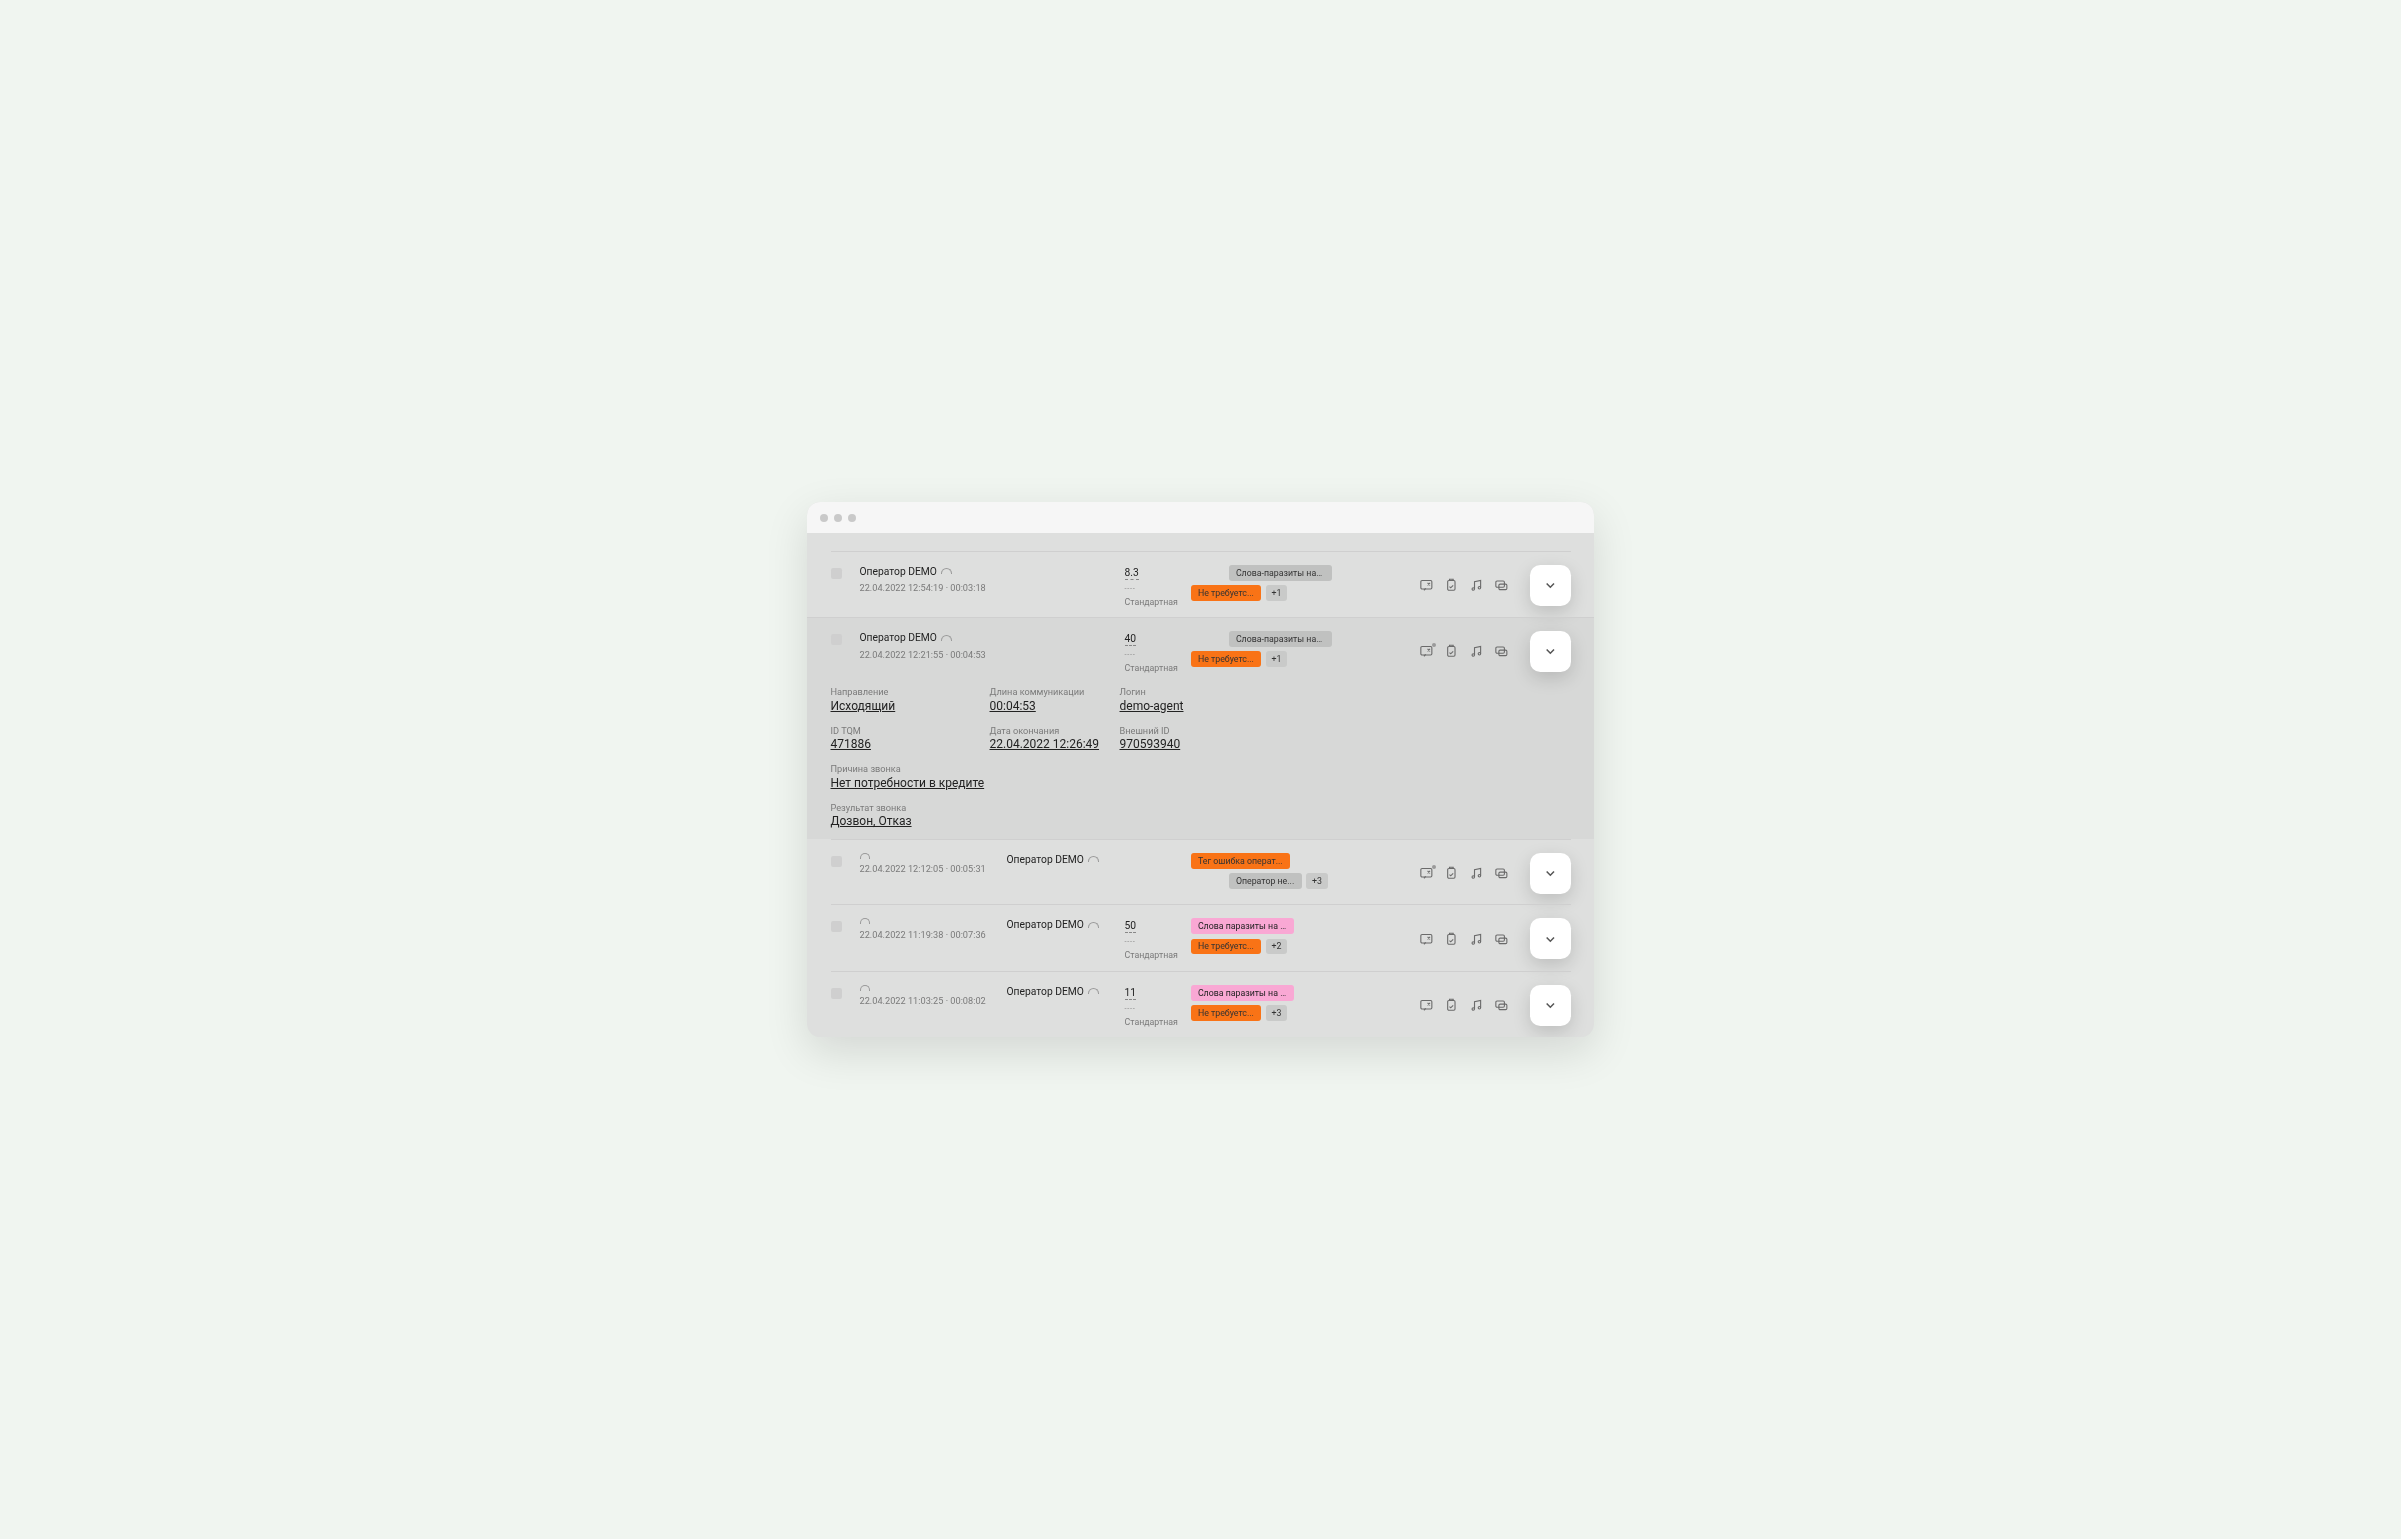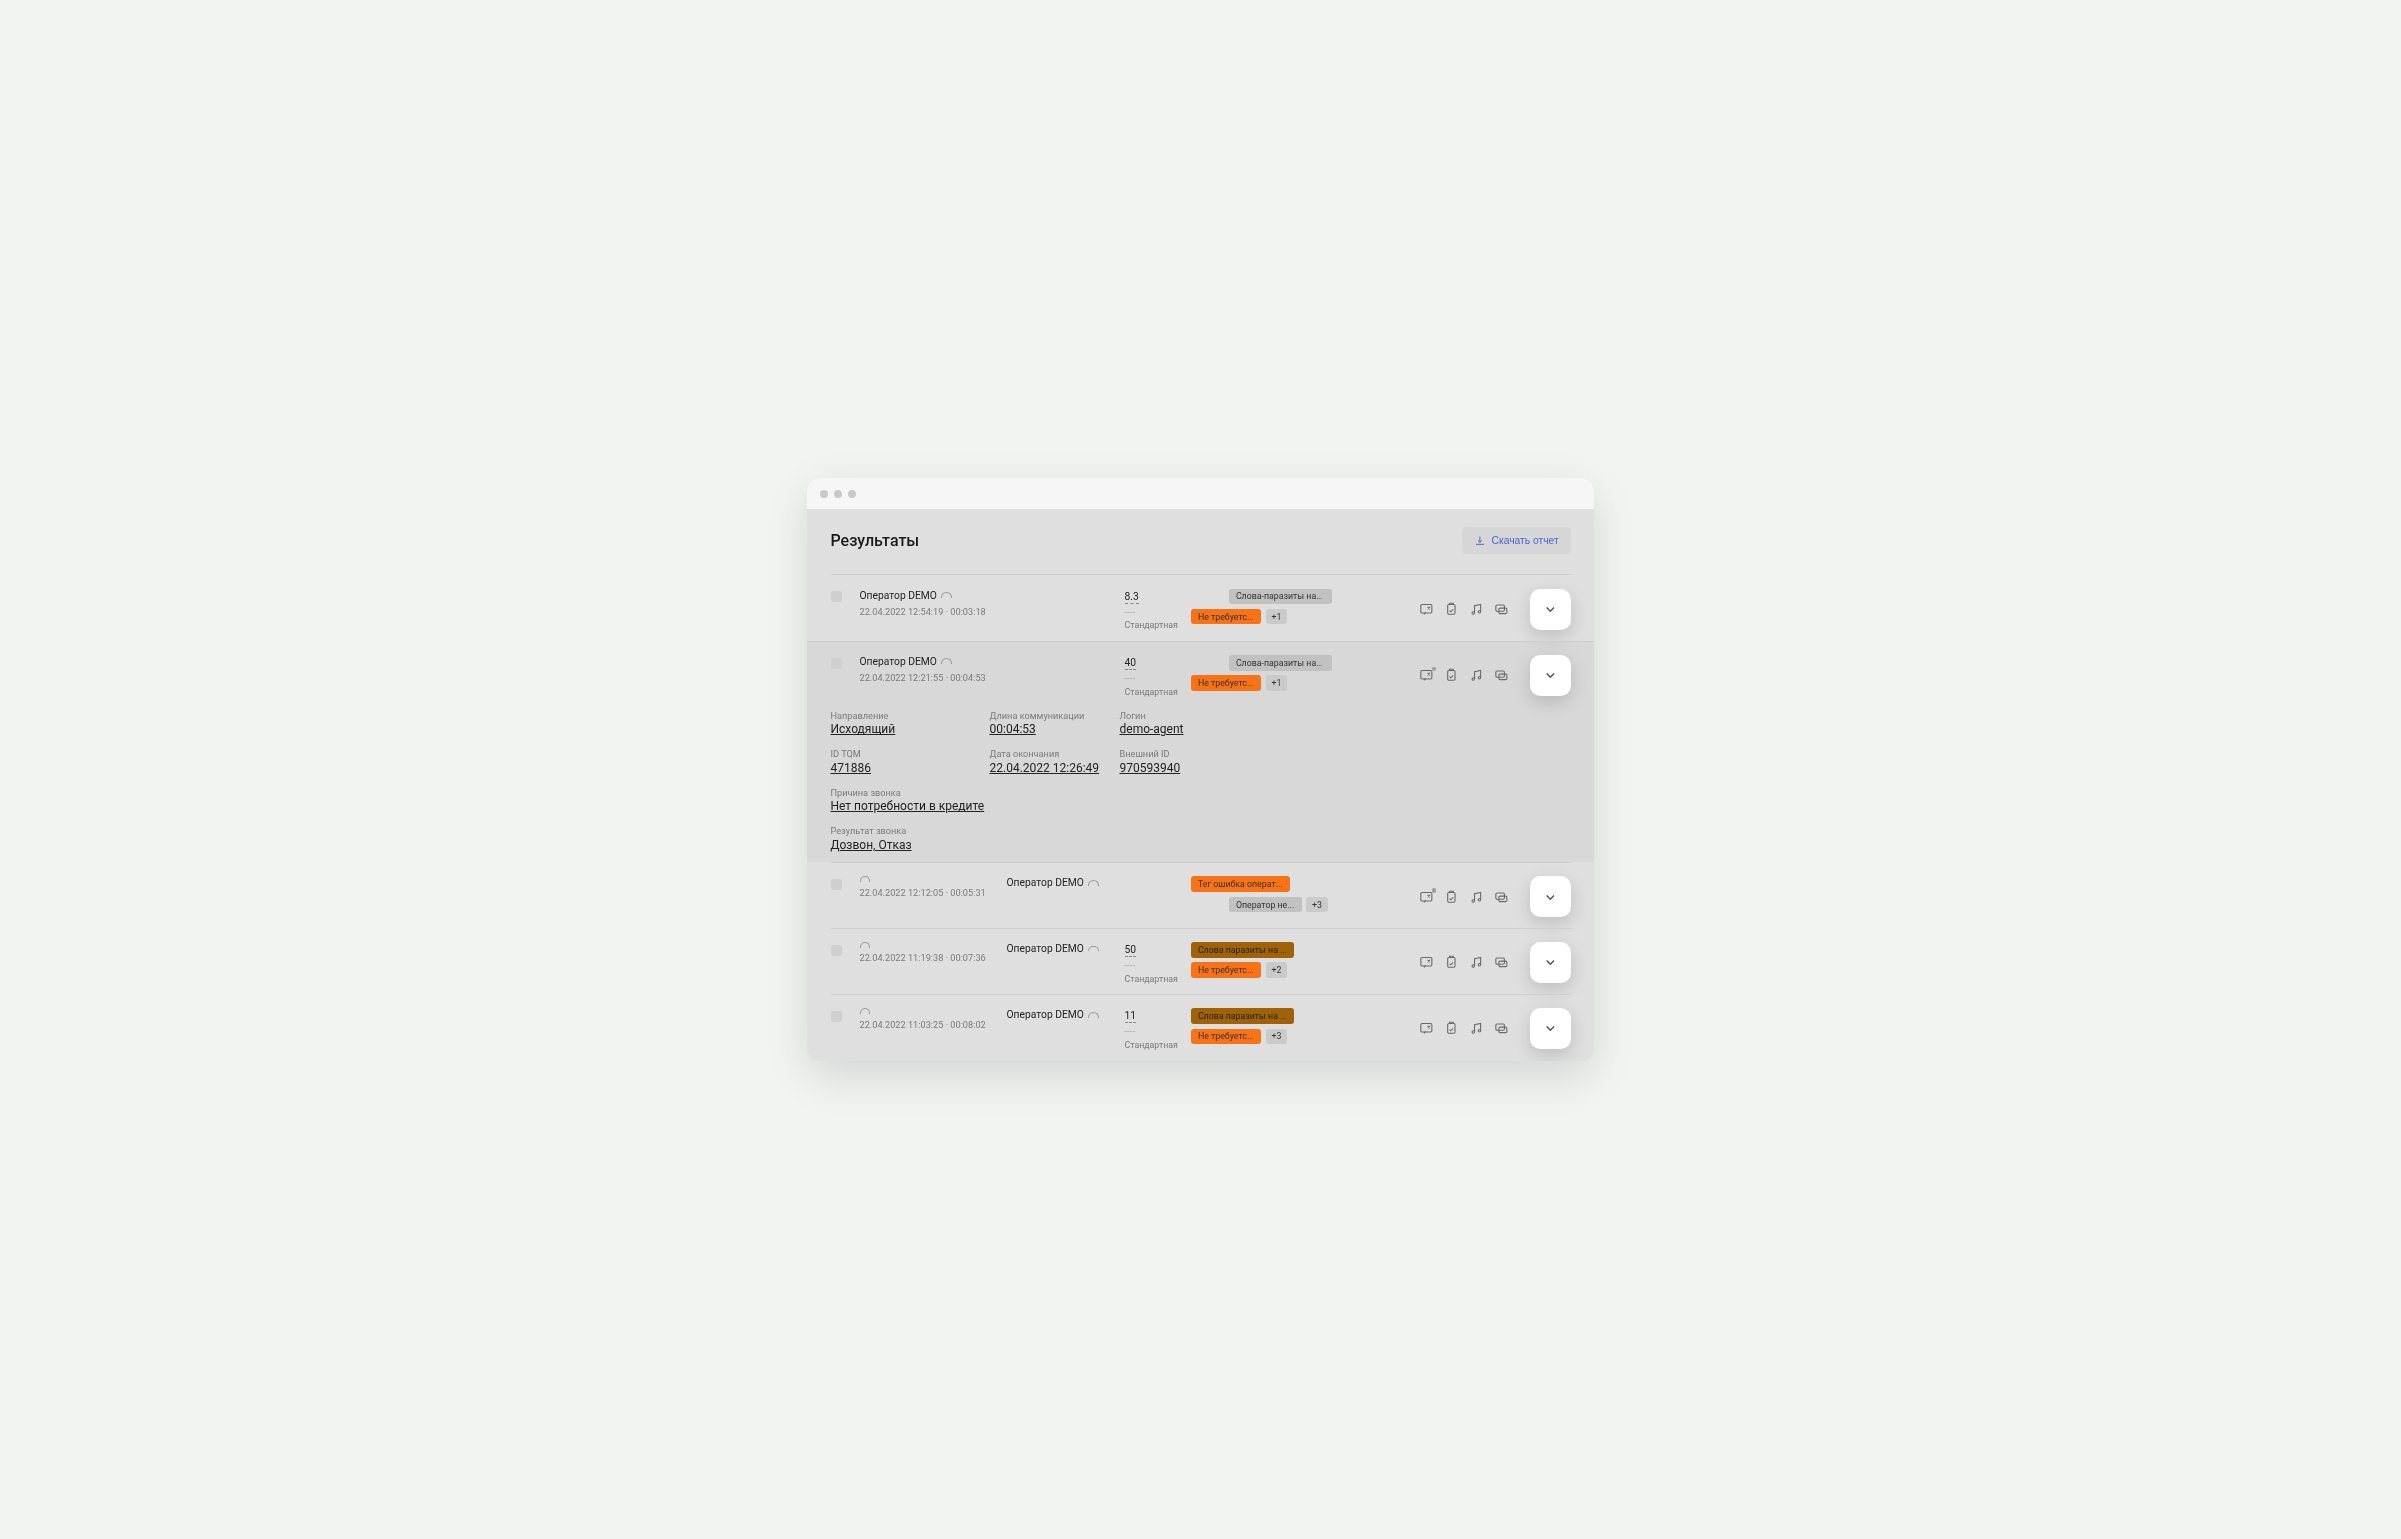--- a/index.html
+++ b/index.html
@@ -80,21 +80,21 @@
   .score-dash { font-size: 7.4px; color: #888; letter-spacing: 0.7px; }
   .score-label { font-size: 8.8px; color: #7a7a7a; margin-top: 2.9px; }
   .tags { display: flex; flex-direction: column; gap: 4.4px; align-items: flex-start; }
   .tag-line { display: flex; gap: 4.4px; align-items: center; }
   .tag {
     font-size: 8.8px; padding: 2.9px 7.4px; border-radius: 2.9px;
     white-space: nowrap; max-width: 103px; overflow: hidden; text-overflow: ellipsis;
   }
   .tag-gray { background: #c0c1c0; color: #333; margin-left: 38px; }
   .tag-pink { background: #f97316; color: #333; }
-  .tag-dark { background: #a16207; color: #222; }
+  .tag-dark { background: #f9a8d4; color: #222; }
   .tag-count { background: #c9cac9; color: #333; font-size: 8.8px; padding: 2.9px 5.9px; border-radius: 2.9px; }
   .actions { display: flex; gap: 10.3px; align-items: center; justify-content: flex-end; }
   .icon-btn { width: 14.7px; height: 14.7px; color: #6a6a6a; cursor: pointer; position: relative; }
   .icon-badge { position: absolute; top: -1.5px; right: -2.2px; width: 4.4px; height: 4.4px; border-radius: 50%; background: #9a9a9a; }
   .expand-btn {
     width: 41px; height: 41px; background: #fff; border-radius: 10.3px;
     display: flex; align-items: center; justify-content: center;
     box-shadow: 0 5.9px 17.7px rgba(0,0,0,0.15);
     cursor: pointer;
     margin-left: 10.3px;
@@ -122,29 +122,20 @@
 <div class="window">
   <div class="titlebar">
     <div class="dots">
       <div class="dot"></div>
       <div class="dot"></div>
       <div class="dot"></div>
     </div>
   </div>
 
   <div class="content">
-    <div class="header">
-      <div class="title">Результаты</div>
-      <button class="download-btn">
-        <svg width="11.8" height="11.8" viewBox="0 0 24 24" fill="none" stroke="#4b63d6" stroke-width="2">
-            <path d="M12 3v12m0 0l-4-4m4 4l4-4M4 19h16"></path>
-          </svg>
-        <span>Скачать отчет</span>
-      </button>
-    </div>
 
 
     <div id="rows">
         <div class="row">
     <div>
             <div class="cb"></div>
           </div>
     <div>
       <div class="caller-name">
               <span>Оператор DEMO</span>

